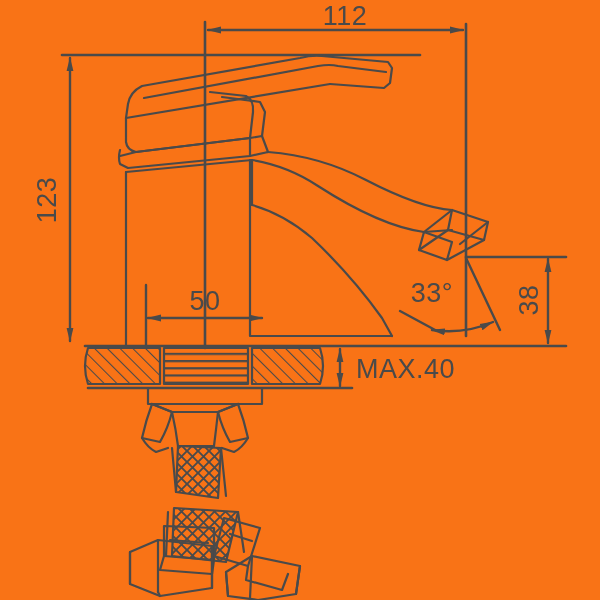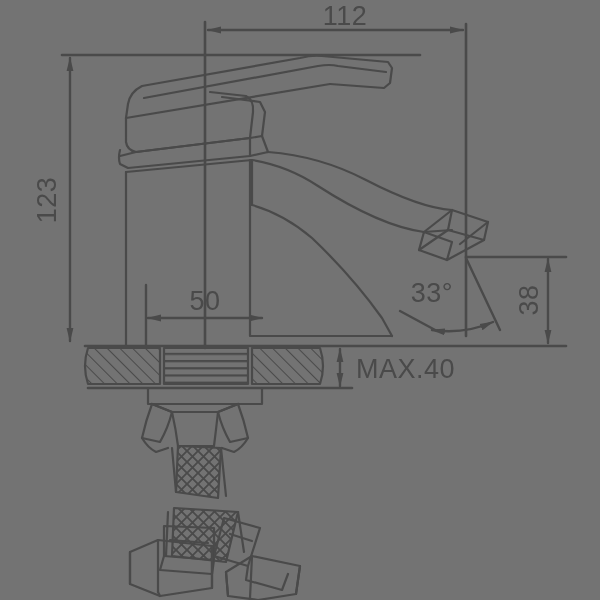--- a/index.html
+++ b/index.html
@@ -1,18 +1,18 @@
 <!DOCTYPE html>
 <html><head>
 <meta charset="utf-8">
 <style>
   html,body{margin:0;padding:0;background:#ffffff;}
   body{width:600px;height:600px;overflow:hidden;
        font-family:"Liberation Sans", sans-serif;}
-  #stage{position:relative;width:600px;height:600px;background:#737373;}
+  #stage{position:relative;width:600px;height:600px;background:#f97316;}
   svg{display:block;position:absolute;top:0;left:0;}
   .dimtext{font-family:"Liberation Sans", sans-serif;font-size:27px;fill:#4a4a4a;
            letter-spacing:0.5px;}
 </style>
 </head>
 <body>
 
 <div id="stage">
 
 <svg width="600" height="600" viewBox="0 0 600 600">

